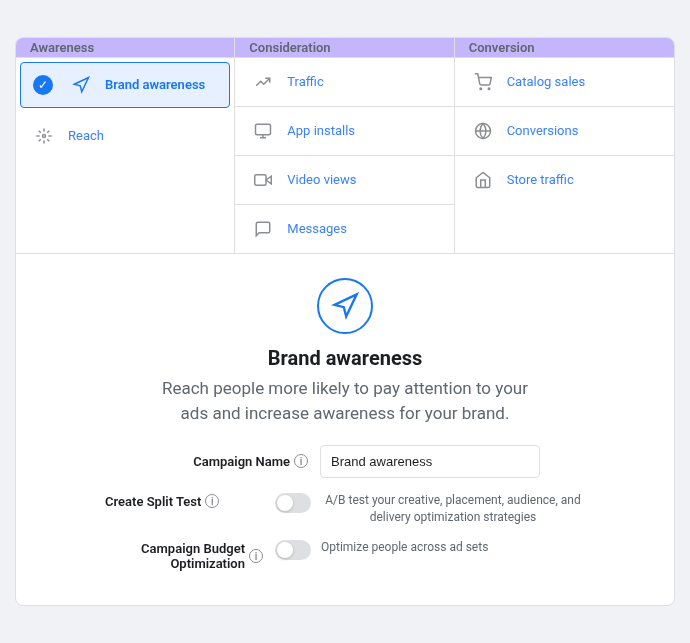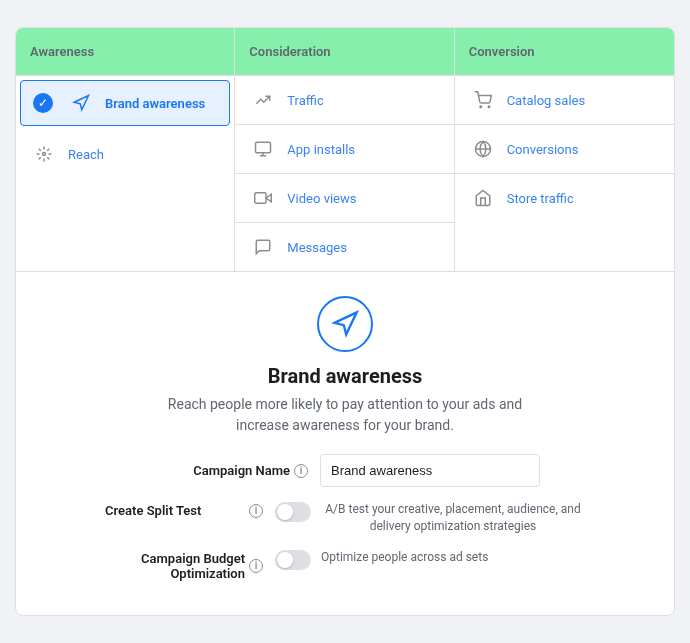--- a/index.html
+++ b/index.html
@@ -26,26 +26,26 @@
       grid-template-columns: 1fr 1fr 1fr;
       border-bottom: 1px solid #dddfe2;
     }
     .obj-column {
       border-right: 1px solid #dddfe2;
     }
     .obj-column:last-child {
       border-right: none;
     }
     .col-header {
-      padding: 16px 14px;
+      padding: 2px 14px;
       font-weight: 600;
       font-size: 13px;
       color: #606770;
       border-bottom: 1px solid #dddfe2;
-      background: #86efac;
+      background: #c4b5fd;
     }
     .obj-item {
       display: flex;
       align-items: center;
       padding: 10px 14px;
       cursor: pointer;
       border-bottom: 1px solid #dddfe2;
       gap: 10px;
       transition: background 0.1s;
     }
@@ -111,21 +111,21 @@
       color: #1877f2;
       font-size: 24px;
     }
     .detail-title {
       font-size: 20px;
       font-weight: 700;
       color: #1c1e21;
       margin-bottom: 6px;
     }
     .detail-desc {
-      font-size: 14px;
+      font-size: 17px;
       color: #606770;
       max-width: 380px;
       margin: 0 auto 18px;
       line-height: 1.5;
     }
     
     .form-row {
       display: flex;
       align-items: center;
       margin-bottom: 14px;
@@ -177,21 +177,21 @@
     .toggle-label {
       font-size: 13px;
       font-weight: 600;
       color: #1c1e21;
       width: 170px;
       text-align: right;
       padding-right: 12px;
       flex-shrink: 0;
       display: flex;
       align-items: center;
-      justify-content: space-between;
+      justify-content: flex-start;
       gap: 4px;
       padding-top: 2px;
     }
     .toggle-right {
       display: flex;
       align-items: flex-start;
       gap: 10px;
       width: 310px;
     }
     .toggle {

